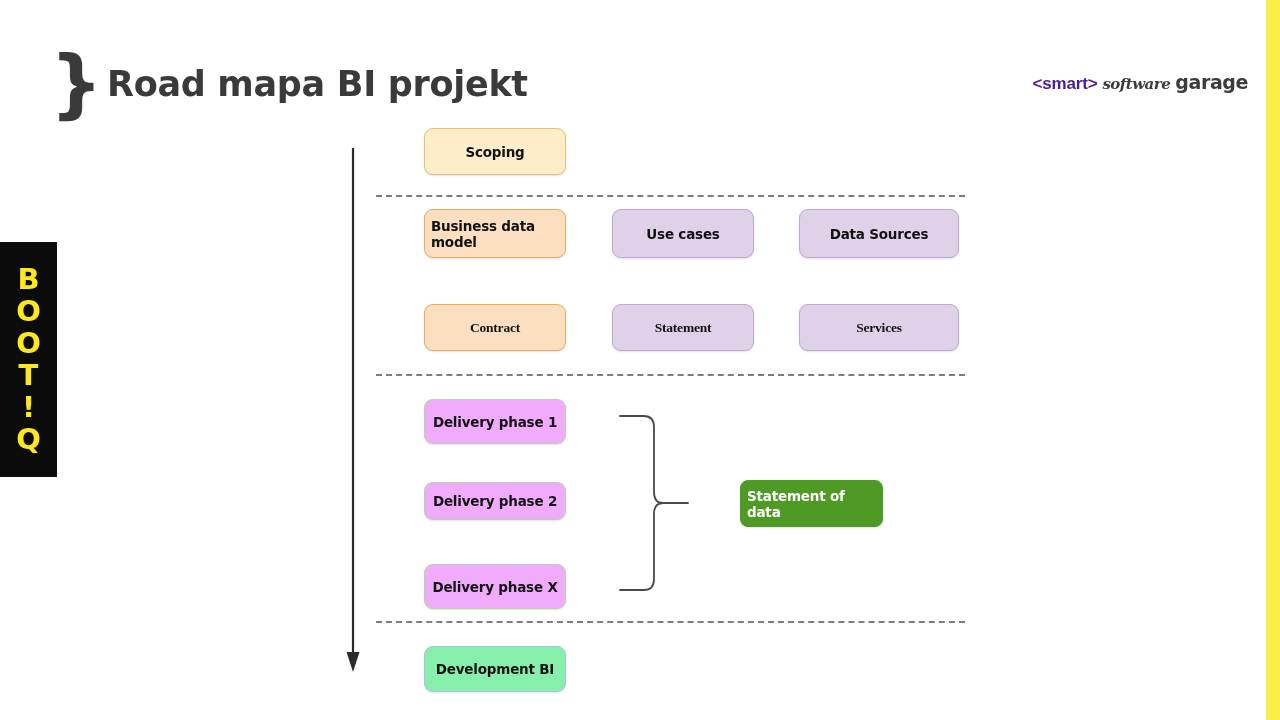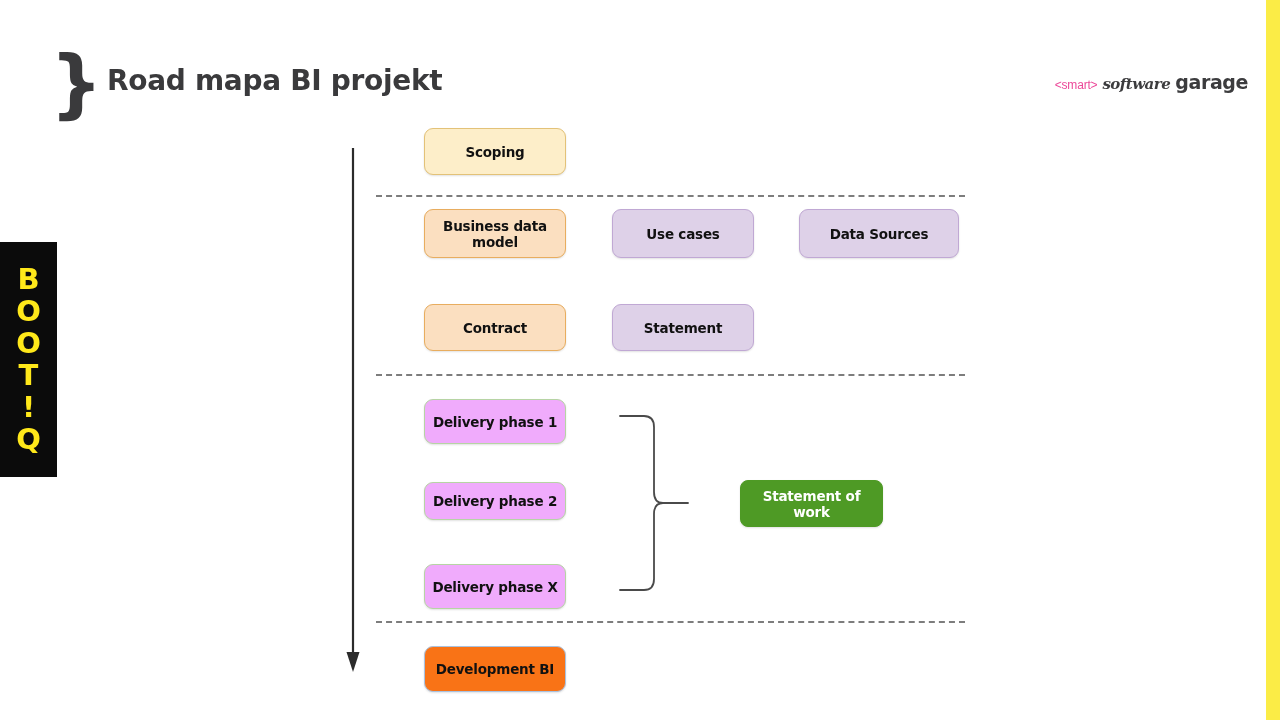--- a/index.html
+++ b/index.html
@@ -71,41 +71,41 @@
     line-height: 70px;
     text-align: center;
   }
 
   .page-title {
     position: absolute;
     left: 107px;
     top: 64px;
     font-family: "DejaVu Sans", sans-serif;
     font-weight: 700;
-    font-size: 28px;
+    font-size: 35px;
     letter-spacing: -0.3px;
     color: #3a3a3c;
     white-space: nowrap;
   }
 
   
   .logo {
     position: absolute;
     right: 32px;
     top: 27px;
     display: flex;
     align-items: baseline;
     gap: 5px;
     white-space: nowrap;
   }
   .logo-smart {
     font-family: "Liberation Sans", sans-serif;
-    font-size: 12px;
-    font-weight: 400;
-    color: #ec4899;
+    font-size: 17px;
+    font-weight: 700;
+    color: #4c1d95;
     letter-spacing: -0.2px;
   }
   .logo-software {
     font-family: "DejaVu Serif", serif;
     font-style: italic;
     font-size: 15px;
     font-weight: 700;
     color: #3c3c3e;
     letter-spacing: -0.5px;
   }
@@ -148,51 +148,50 @@
   .divider.d2 { top: 374px; }
   .divider.d3 { top: 621px; }
 
   
   .node {
     position: absolute;
     border-radius: 9px;
     display: flex;
     align-items: center;
     justify-content: center;
-    text-align: center;
     font-family: "DejaVu Sans", sans-serif;
     font-weight: 700;
     font-size: 13.5px;
     line-height: 16px;
     letter-spacing: -0.2px;
     color: #111111;
     padding: 12px 6px;
     box-shadow: 0 1px 2px rgba(0,0,0,0.12);
   }
 
   .node.scoping    { background: #fdeec9; border: 1.6px solid #e3c278; }
   .node.orange     { background: #fbdfc0; border: 1.6px solid #e8ad5f; }
   .node.purple     { background: #ded1e8; border: 1.6px solid #c0a8d4; }
   .node.green      { background: #f0abfc; border: 1.6px solid #b6d4a4; }
-  .node.blue       { background: #f97316; border: 1.6px solid #a9c2e0; }
+  .node.blue       { background: #86efac; border: 1.6px solid #a9c2e0; }
   .node.green-dark {
     background: #4e9a25;
     border: 1.6px solid #4e9a25;
     color: #ffffff;
     border-radius: 8px;
   }
 
   
   .col1 { left: 424px; width: 142px; }
   .col2 { left: 612px; width: 142px; }
   .col3 { left: 799px; width: 160px; }
 
   .row-scoping { top: 128px;  height: 47px; }
   .row-2       { top: 209px;  height: 49px; }
-  .row-3       { top: 304px;  height: 47px; }
+  .row-3       { top: 304px;  height: 47px; font-family: Liberation Serif, serif; }
   .row-d1      { top: 399px;  height: 45px; }
   .row-d2      { top: 482px;  height: 38px; }
   .row-dx      { top: 564px;  height: 45px; }
   .row-dev     { top: 646px;  height: 46px; }
 
   .sow {
     left: 740px;
     top: 480px;
     width: 143px;
     height: 47px;
@@ -243,35 +242,36 @@
   <div class="divider d3"></div>
 
   <div class="node scoping col1 row-scoping">Scoping</div>
 
   <div class="node orange col1 row-2">Business data model</div>
   <div class="node purple col2 row-2">Use cases</div>
   <div class="node purple col3 row-2">Data Sources</div>
 
   <div class="node orange col1 row-3">Contract</div>
   <div class="node purple col2 row-3">Statement</div>
+  <div class="node purple col3 row-3">Services</div>
 
   <div class="node green col1 row-d1">Delivery phase 1</div>
   <div class="node green col1 row-d2">Delivery phase 2</div>
   <div class="node green col1 row-dx">Delivery phase X</div>
 
   <svg class="brace-connector" viewBox="0 0 78 186" width="78" height="186">
     <path d="M 2 6
              L 26 6
              Q 36 6 36 17
              L 36 82
              Q 36 93 45 93
              Q 36 93 36 104
              L 36 169
              Q 36 180 26 180
              L 2 180" fill="none" stroke="#4a4a4a" stroke-width="1.8" stroke-linecap="round"></path>
     <line x1="45" y1="93" x2="70" y2="93" stroke="#4a4a4a" stroke-width="1.8" stroke-linecap="round"></line>
   </svg>
 
-  <div class="node green-dark sow">Statement of work</div>
+  <div class="node green-dark sow">Statement of data</div>
 
   <div class="node blue col1 row-dev">Development BI</div>
 
 </div>
 
 </body></html>

